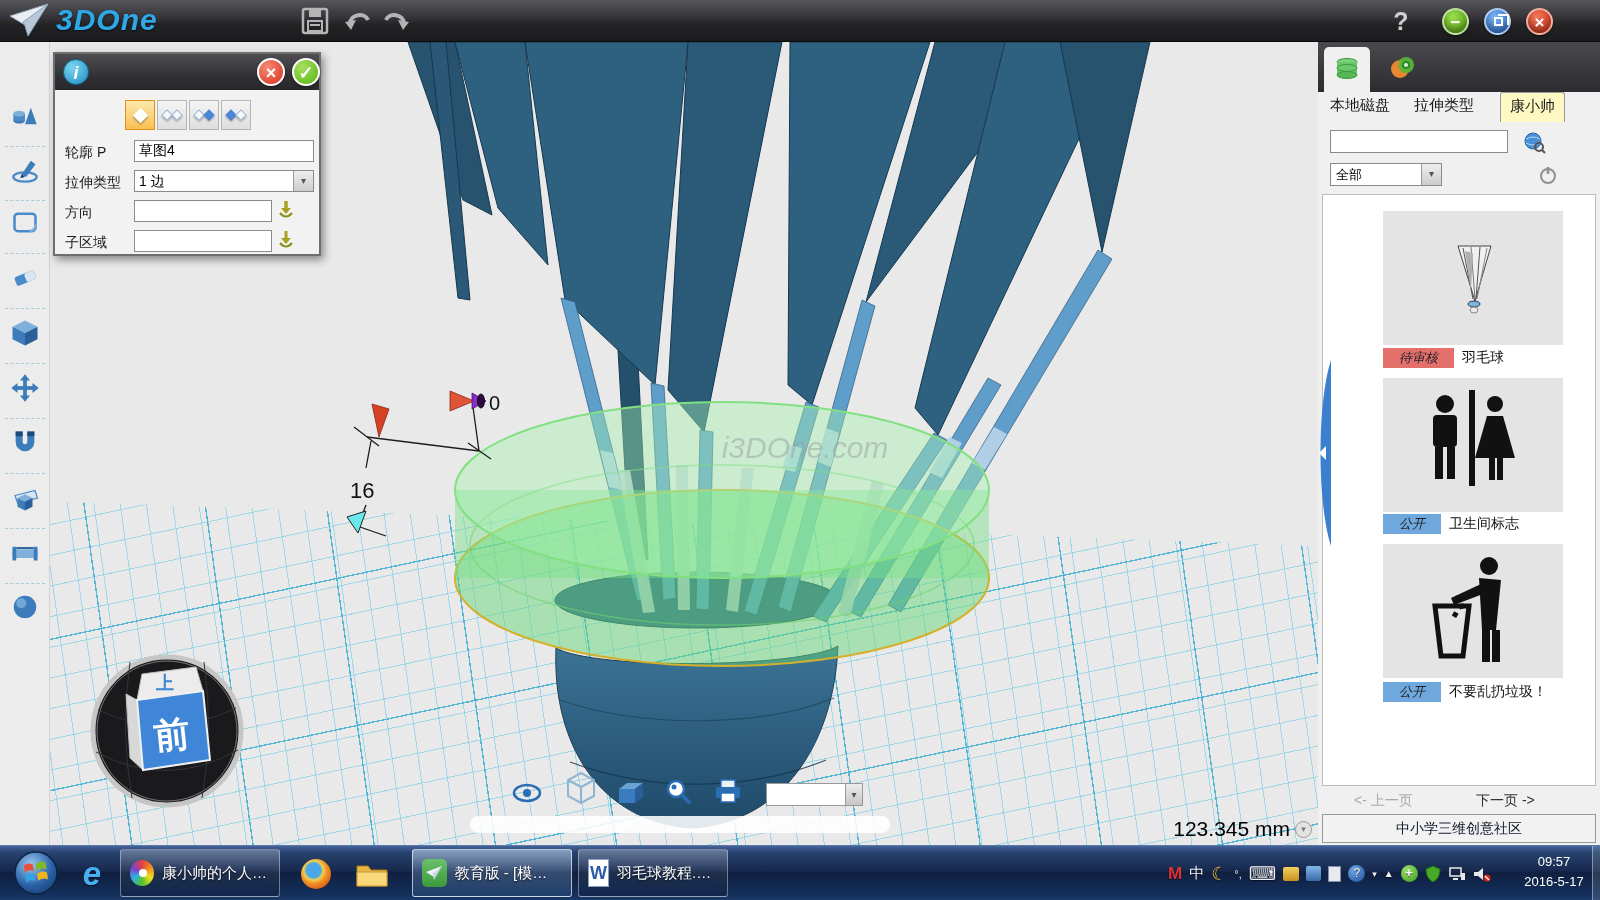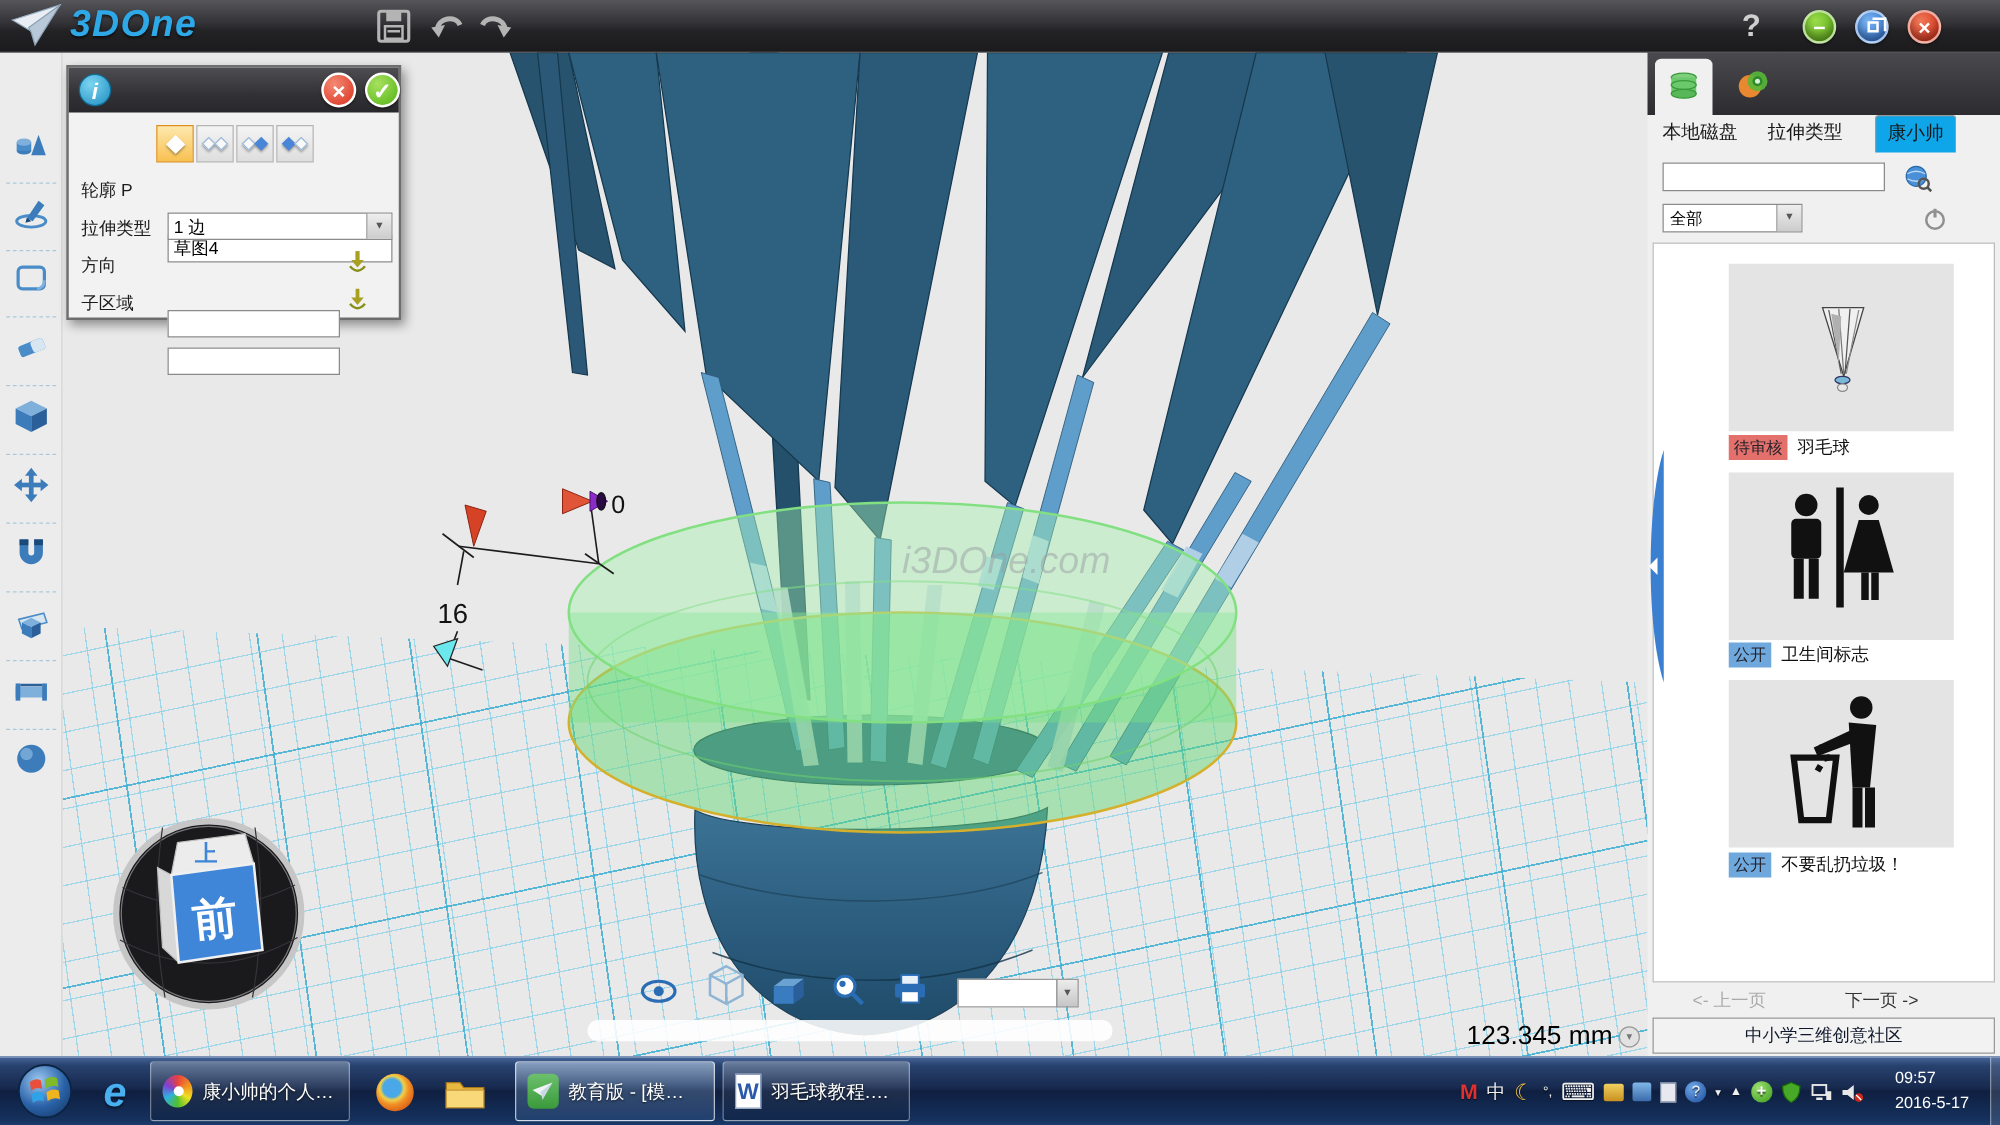--- a/index.html
+++ b/index.html
@@ -72,47 +72,47 @@
   .dlg-togglerow { position:absolute; left:70px; top:46px; display:flex; gap:2px; }
   .tgl { width:30px; height:30px; border:1px solid #b5b5b5; background:linear-gradient(#f4f4f4,#dedede);
     display:flex; align-items:center; justify-content:center; gap:2px; cursor:pointer; }
   .tgl.active { border:1px solid #e09018; background:linear-gradient(#fde8ae,#f8c150); }
   .diam { width:11px; height:11px; transform:rotate(45deg); background:#fff; box-shadow:1px 1px 2px rgba(0,0,0,.35); }
   .diam.small { width:8px; height:8px; }
   .diam.blue { background:#4a86d8; }
   .diam.outline { background:#f8f8f8; border:1px solid #9ab8d8; }
   .dlg-row-label { position:absolute; left:10px; font-size:14px; color:#1c1c1c; }
   .dlg-input { position:absolute; left:79px; height:22px; border:1px solid #8a8a8a; background:#fff;
-    font-size:14px; padding:0 4px; font-family:"Liberation Sans",sans-serif;margin-top:48px; }
+    font-size:14px; padding:0 4px; font-family:"Liberation Sans",sans-serif; }
   .dlg-select { position:absolute; left:79px; width:180px; height:22px; border:1px solid #8a8a8a; background:#fff;
     font-size:14px; line-height:20px; padding:0 4px; cursor:pointer; }
   .dlg-select .arr { position:absolute; right:0; top:0; width:20px; height:20px; background:linear-gradient(#eee,#ccc);
     border-left:1px solid #999; text-align:center; font-size:10px; color:#555; line-height:19px; }
   .pick-ico { position:absolute; left:222px; width:18px; height:20px; cursor:pointer; }
 
   
   .sidebar { position:absolute; left:1318px; top:42px; width:282px; height:803px; background:#f0f0f0; z-index:10; }
   .sb-topstrip { position:absolute; left:0; top:0; width:282px; height:50px; background:linear-gradient(#4a4a4e,#2c2c30); }
   .sb-icontab { position:absolute; left:6px; top:5px; width:46px; height:45px; background:#f0f0f0;
     border-radius:5px 5px 0 0; display:flex; align-items:center; justify-content:center; cursor:pointer; }
   .sb-icontab2 { position:absolute; left:64px; top:8px; width:40px; height:36px; display:flex; align-items:center; justify-content:center; cursor:pointer; }
   .sb-tabs { position:absolute; left:0; top:50px; width:282px; height:28px; }
   .sb-tab { position:absolute; top:4px; font-size:15px; color:#1a1a1a; cursor:pointer; }
-  .sb-tab.sel { top:0; background:#0ea5e9; border:1px solid #999; border-bottom:none; padding:4px 9px 6px 9px; border-radius:3px 3px 0 0; }
+  .sb-tab.sel { top:0; background:#fef9c3; border:1px solid #999; border-bottom:none; padding:4px 9px 6px 9px; border-radius:3px 3px 0 0; }
   .sb-search { position:absolute; left:12px; top:88px; width:178px; height:23px; border:1px solid #8a8a8a; background:#fff; font-size:13px; padding:0 4px; }
   .sb-searchbtn { position:absolute; left:204px; top:88px; width:24px; height:24px; cursor:pointer; }
   .sb-filter { position:absolute; left:12px; top:121px; width:112px; height:23px; border:1px solid #8a8a8a; background:#fff;
     font-size:13px; line-height:21px; padding:0 5px; cursor:pointer; }
   .sb-filter .arr { position:absolute; right:0; top:0; width:20px; height:21px; background:linear-gradient(#eee,#ccc);
     border-left:1px solid #999; text-align:center; font-size:10px; color:#555; line-height:20px; }
   .sb-power { position:absolute; left:220px; top:123px; width:20px; height:20px; cursor:pointer; }
   .sb-list { position:absolute; left:4px; top:152px; width:274px; height:592px; background:#fff; border:1px solid #bbb; }
   .sb-thumb { position:absolute; left:60px; width:180px; height:134px; background:#e4e4e4; cursor:pointer; }
   .sb-caption { position:absolute; left:60px; height:20px; font-size:14px; color:#111; display:flex; gap:8px; align-items:center; }
-  .badge { padding:1px 4px; font-size:13px; color:#22222a; }
+  .badge { padding:1px 16px; font-size:13px; color:#22222a;font-style:italic; }
   .badge.pending { background:#e4706c; }
   .badge.public { background:#6fa8dc; }
   .sb-page { position:absolute; top:750px; font-size:14px; cursor:pointer; }
   .sb-prev { left:36px; color:#aaa; }
   .sb-next { left:158px; color:#333; }
   .sb-community { position:absolute; left:4px; top:772px; width:274px; height:29px; background:#f2f2f2; border:1px solid #999;
     text-align:center; line-height:27px; font-size:14px; color:#0f172a; cursor:pointer; }
 
   
   .taskbar { position:absolute; left:0; top:845px; width:1600px; height:55px; z-index:40;
@@ -121,21 +121,21 @@
   .startorb { position:absolute; left:12px; top:3px; width:48px; height:48px; cursor:pointer; }
   .qicon { position:absolute; top:8px; width:40px; height:40px; display:flex; align-items:center; justify-content:center; cursor:pointer; }
   .taskbtn { position:absolute; top:3px; height:48px; border-radius:3px; border:1px solid rgba(255,255,255,.38);
     background:linear-gradient(rgba(255,255,255,.28), rgba(255,255,255,.08) 45%, rgba(0,0,0,.18));
     display:flex; align-items:center; gap:8px; padding:0 9px; cursor:pointer; }
   .taskbtn.active { background:linear-gradient(rgba(210,230,250,.55), rgba(150,185,225,.30) 45%, rgba(70,110,160,.25));
     border-color:rgba(255,255,255,.65); }
   .taskbtn .lbl { color:#fff; font-size:15px; white-space:nowrap; overflow:hidden; text-overflow:ellipsis; text-shadow:0 1px 2px rgba(0,0,0,.7); }
   .tray { position:absolute; left:1168px; top:0; height:55px; display:flex; align-items:center; gap:7px; }
   .tray-item { color:#f0f0f0; font-size:15px; text-align:center; cursor:pointer; text-shadow:0 1px 1px rgba(0,0,0,.6); }
-  .clock { position:absolute; left:1516px; top:6px; width:76px; text-align:left; color:#fff; font-size:13px; line-height:20px; cursor:pointer; }
+  .clock { position:absolute; left:1516px; top:6px; width:76px; text-align:center; color:#fff; font-size:13px; line-height:20px; cursor:pointer; }
   .showdesk { position:absolute; left:1592px; top:0; width:8px; height:55px; background:rgba(255,255,255,.12); border-left:1px solid rgba(255,255,255,.4); cursor:pointer; }
   .pinwheel { width:26px; height:26px; border-radius:50%;
     background:conic-gradient(#e84040,#f09020,#f0e020,#50c030,#30b0e0,#8040d0,#e84040); position:relative; }
   .pinwheel:after { content:""; position:absolute; left:9px; top:9px; width:8px; height:8px; border-radius:50%; background:#fff; }
   .ffox { width:30px; height:30px; border-radius:50%;
     background:radial-gradient(circle at 42% 38%, #4aa8e8 0 28%, #f0d048 38%, #f09028 52%, #e06818 72%, #b84808); }
   .iecore { color:#49b0f0; font-size:33px; font-weight:bold; font-style:italic; text-shadow:0 1px 2px rgba(0,0,0,.5); }
   .greenapp { width:28px; height:28px; border-radius:5px; background:linear-gradient(#6cc06c,#3a9a3a);
     display:flex; align-items:center; justify-content:center; }
   .wordicon { width:26px; height:28px; background:#fff; border:1px solid #8aa0c0; display:flex; align-items:center; justify-content:center; }

